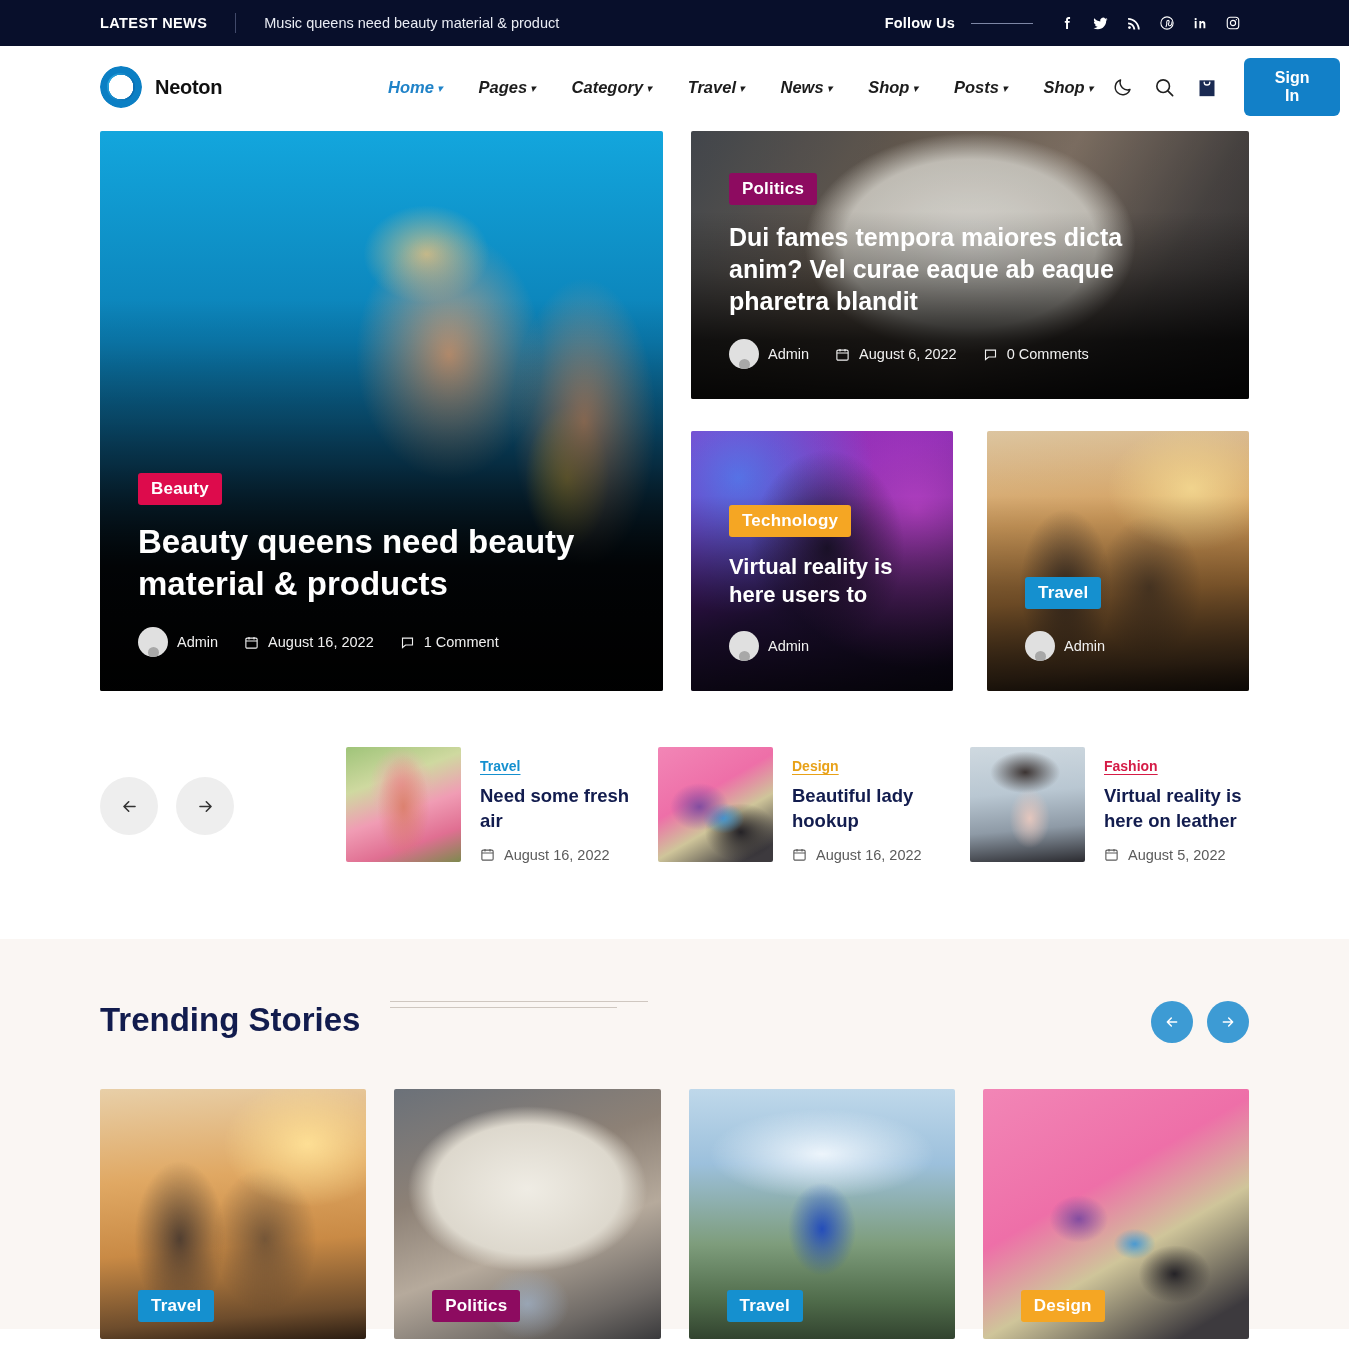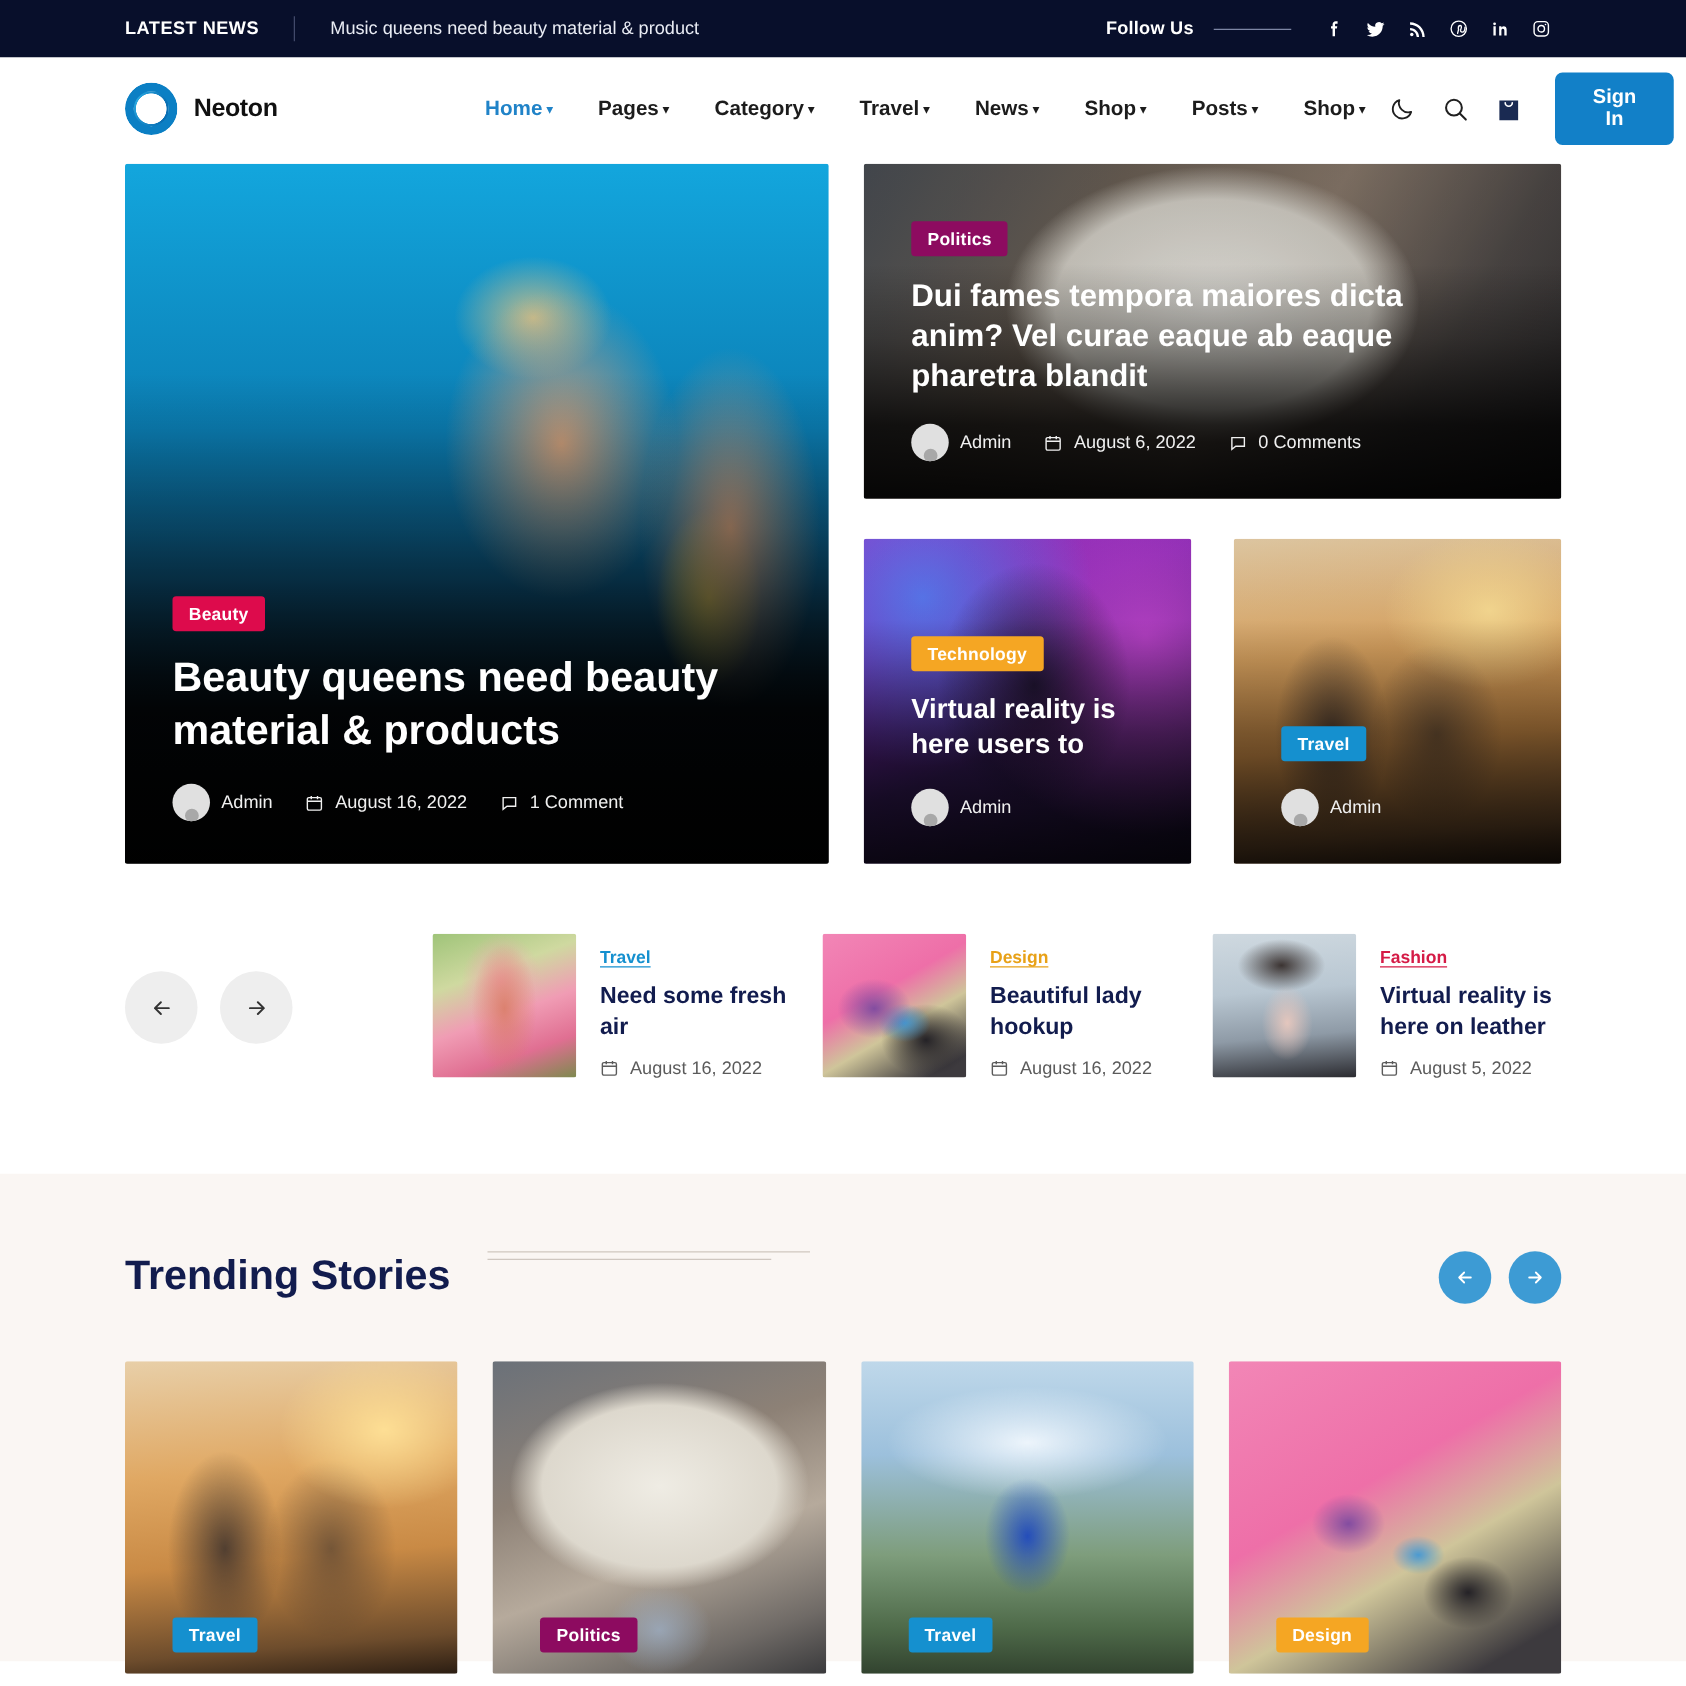--- a/index.html
+++ b/index.html
@@ -37,21 +37,21 @@
     background: conic-gradient(from 140deg, #0a6fb4, #2aa8e0 45%, #0a6fb4 80%, #0a6fb4);
     -webkit-mask: radial-gradient(circle, transparent 12px, #000 12.5px);
     mask: radial-gradient(circle, transparent 12px, #000 12.5px);
     box-sizing: border-box;
   }
   .brand-name { font-size: 20px; font-weight: 700; color: #101010; letter-spacing: -0.3px; }
   .nav { display: flex; align-items: center; gap: 0; margin-left: 148px; }
   .nav-item {
     display: flex; align-items: center; gap: 3px;
     font-size: 16.5px; font-weight: 700; color: #1c1c1c;
-    padding: 0 18px; cursor: pointer; white-space: nowrap;
+    padding: 0 18px; cursor: pointer; white-space: nowrap; font-style: italic;
   }
   .nav-item.active { color: #2083c8; }
   .caret { font-size: 11px; line-height: 1; position: relative; top: 1px; font-weight: 400; }
   .head-right { margin-left: auto; display: flex; align-items: center; gap: 20px; }
   .icon-btn { width: 26px; height: 26px; display:flex; align-items:center; justify-content:center; color:#202020; cursor:pointer;}
   .signin {
     background: #1280c8; color: #fff; border: none; border-radius: 6px;
     font-family: "Liberation Sans", sans-serif;
     font-size: 16px; font-weight: 700; padding: 11px 25px; cursor: pointer; margin-left: 6px;
   }
@@ -62,21 +62,21 @@
   .hero-right { flex: 1; display: flex; flex-direction: column; gap: 32px; }
   .hr-top { height: 268px; position: relative; border-radius: 2px; overflow: hidden; }
   .hr-bottom { display: flex; gap: 34px; height: 260px; }
   .hr-small { flex: 1; position: relative; border-radius: 2px; overflow: hidden; }
 
   .imgfill { position: absolute; inset: 0; }
   .shade-bottom { position:absolute; inset:0; background: linear-gradient(to top, rgba(0,0,0,.93) 0%, rgba(0,0,0,.80) 22%, rgba(0,0,0,.30) 48%, rgba(0,0,0,0) 70%); }
   .shade-soft  { position:absolute; inset:0; background: linear-gradient(to top, rgba(0,0,0,.72) 0%, rgba(0,0,0,.42) 40%, rgba(0,0,0,.05) 75%); }
 
   .badge {
-    display: inline-block; color:#fff; font-size: 14px; font-weight: 700;
+    display: inline-block; color:#fff; font-size: 17px; font-weight: 700;
     padding: 6px 13px; border-radius: 3px; letter-spacing: .2px;
   }
   .b-beauty { background:#dd0b4c; }
   .b-politics { background:#8d0b60; }
   .b-technology { background:#f5a623; }
   .b-travel { background:#1590cf; }
   .b-design { background:#f5a623; }
 
   .card-body { position: absolute; left: 0; bottom: 0; width: 100%; padding: 0 38px 30px 38px; }
   .hero-left .card-body { padding: 0 38px 34px 38px; }

